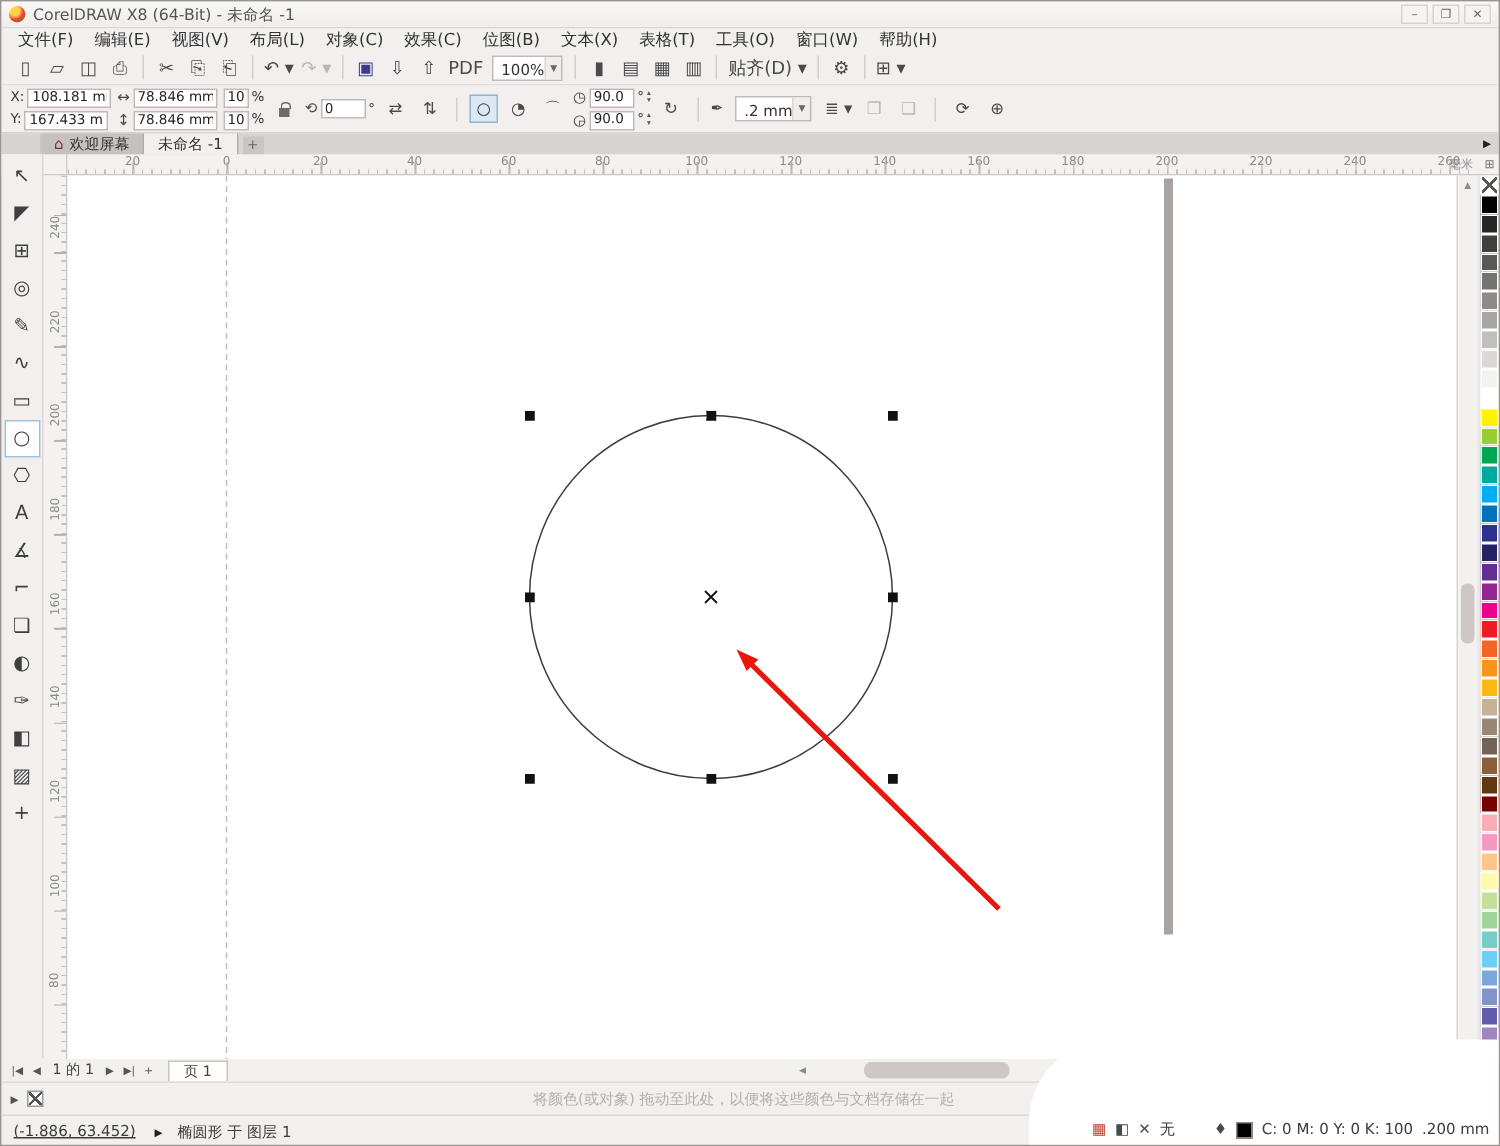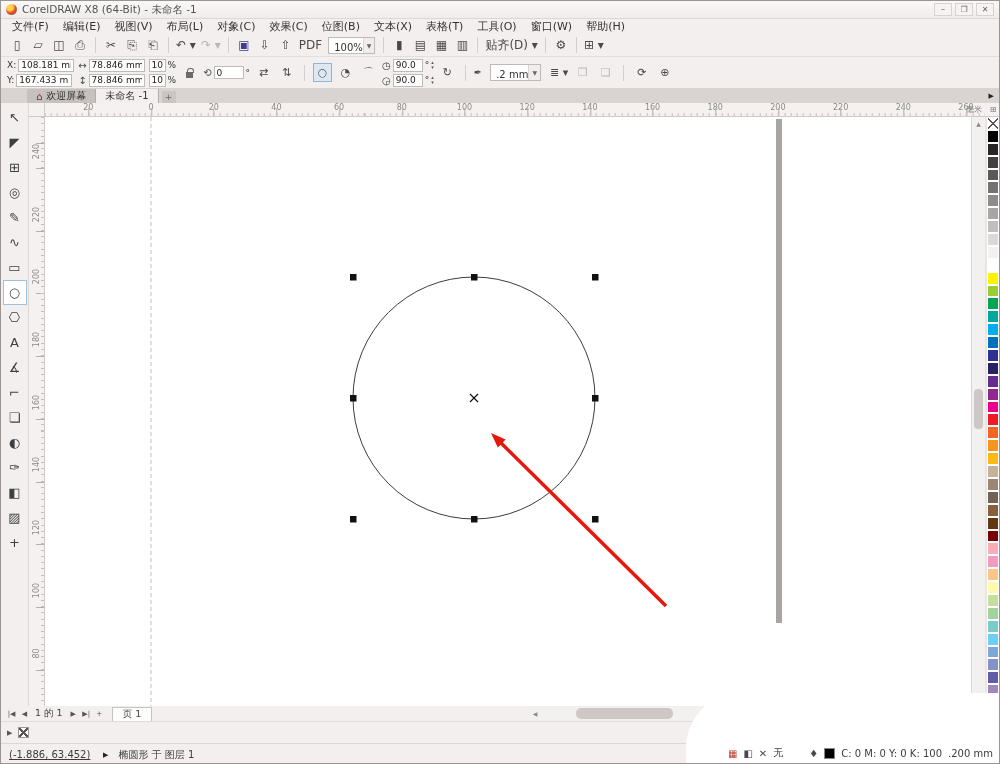--- a/index.html
+++ b/index.html
@@ -596,20 +596,21 @@
     <div class="hscroll">
       <span class="harr">◀</span>
       <div class="thumb"></div>
       <span class="harr right">▶</span>
     </div>
   </div>
 
   <div class="docpal">
     <span class="dp-expand">▶</span>
     <span class="none-swatch"></span>
+    <span class="hint">将颜色(或对象) 拖动至此处，以便将这些颜色与文档存储在一起</span>
   </div>
 
   <div class="statusbar">
     <span class="coords">(-1.886, 63.452)</span>
     <span class="tri">▶</span>
     <span>椭圆形 于 图层 1</span>
   </div>
 
   <div class="blob"></div>
 

